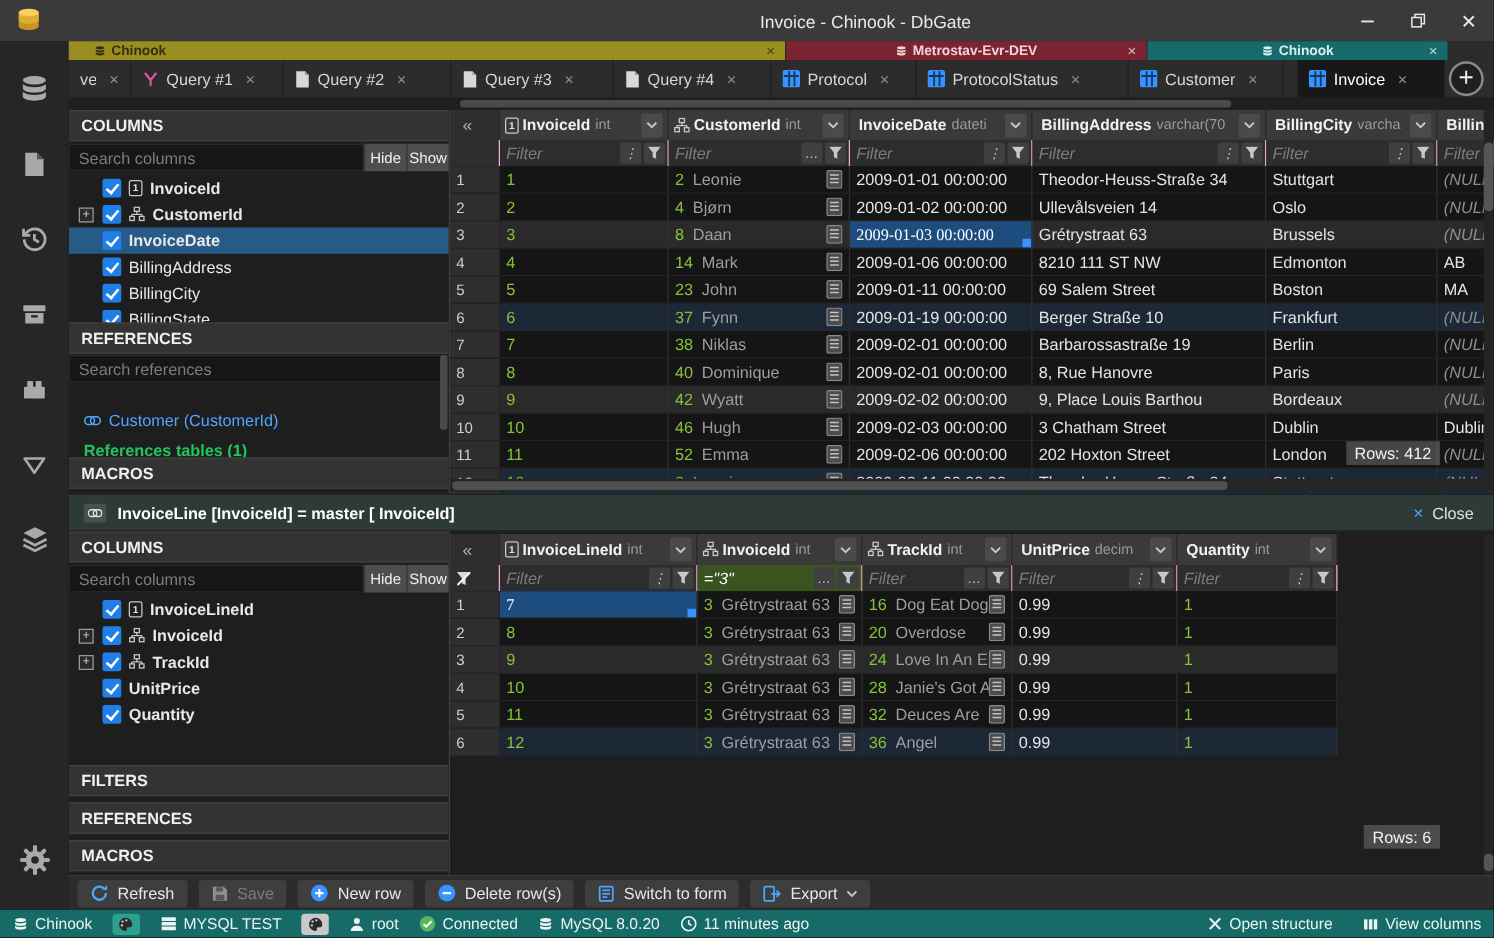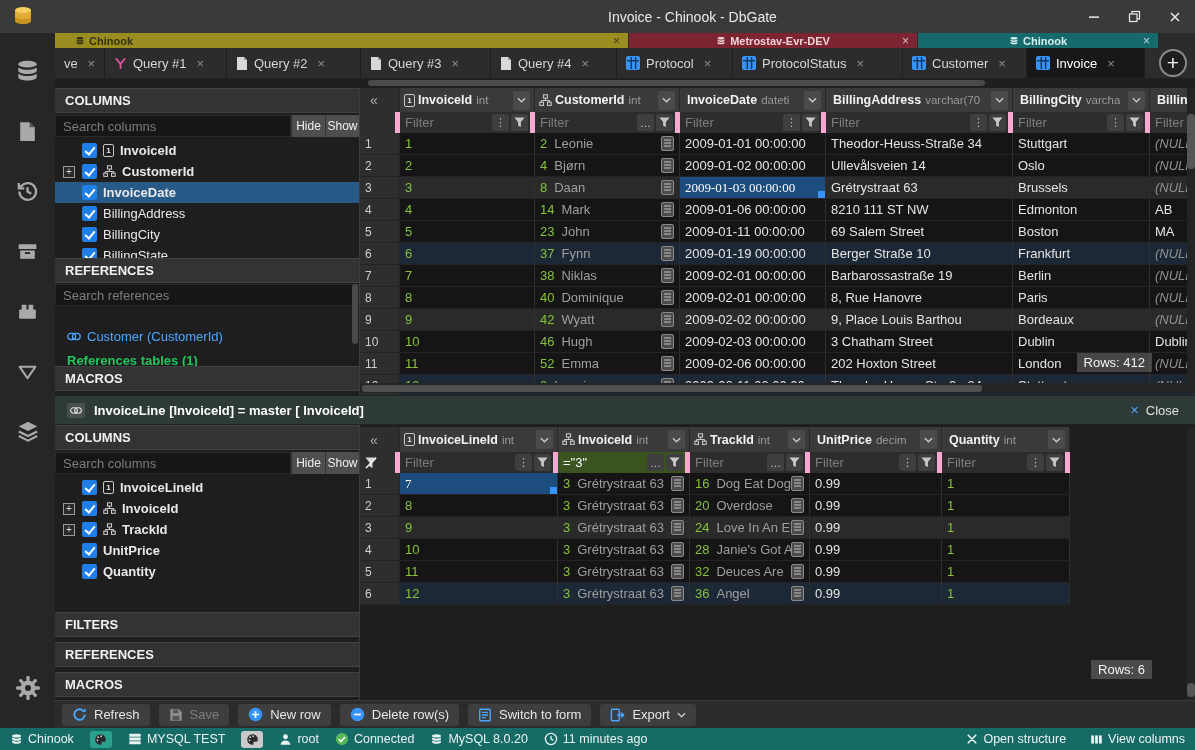--- a/index.html
+++ b/index.html
@@ -30,21 +30,21 @@
   .g-red{background:#7d2433;color:#f0d2d8;}
   .g-teal{background:#166a6c;color:#d5efef;}
   .glabel{margin:0 auto;display:flex;align-items:center;gap:4px;}
   .glabel.gleft{margin:0 0 0 20px;}
   .gclose{position:absolute;right:8px;font-weight:normal;opacity:.85;font-size:12px;line-height:12px;}
 
   
   .tabbar{position:absolute;left:55px;top:48px;width:1140px;height:30px;background:#2c2c2c;display:flex;}
   .tab{display:flex;align-items:center;gap:6px;padding:0 9px;border-right:1px solid #1e1e1e;
        font-size:13px;color:#d6d6d6;overflow:hidden;white-space:nowrap;flex-shrink:0;}
-  .tab.active{background:#181818;color:#fff;}
+  .tab.active{background:#181818;color:#fff;margin-left:11px;}
   .tlabel{overflow:hidden;}
   .tclose{color:#8f8f8f;margin-left:4px;font-size:13px;}
   .tabplus{margin-left:auto;margin-right:8px;align-self:center;width:28px;height:28px;border-radius:50%;
            border:2px solid #8a8a8a;background:#1f1f1f;color:#eee;font-size:21px;line-height:23px;
            text-align:center;flex-shrink:0;}
   .tabscroll{position:absolute;left:55px;top:78px;width:1140px;height:10px;background:#1f1f1f;}
   .tsh{position:absolute;left:313px;top:2px;width:617px;height:6px;background:#4a4a4a;border-radius:3px;}
 
   
   .sidebar{position:absolute;left:55px;width:305px;background:#1e1e1e;border-right:1px solid #3c3c3c;overflow:hidden;}
@@ -76,21 +76,21 @@
   .grid{position:absolute;left:360px;width:835px;overflow:hidden;background:#1e1e1e;}
   .grow{position:absolute;left:0;display:flex;}
   .gcell{position:relative;overflow:hidden;white-space:nowrap;display:flex;align-items:center;}
   .ghead .gcell{background:#3a3a3a;border-right:1px solid #272727;padding:0 4px;}
   .gnum{background:#2e2e2e !important;border-right:1px solid #272727;}
   .laquo{color:#b0b0b0;font-size:14px;margin-left:6px;}
   .hname{font-weight:bold;font-size:12.5px;color:#f2f2f2;margin:0 4px 0 3px;flex-shrink:0;}
   .htype{font-size:11.5px;color:#9a9a9a;overflow:hidden;flex:1 1 auto;}
   .hbtn{width:17px;height:19px;background:#4a4a4a;border-radius:2px;margin-left:2px;flex-shrink:0;
         display:inline-flex;align-items:center;justify-content:center;color:#c8c8c8;font-size:11px;}
-  .gfilter .gcell{background:#2d2d2d;border-right:5px solid #f9a8d4;padding:0 2px 0 5px;}
+  .gfilter .gcell{background:#2d2d2d;border-right:1px solid #f9a8d4;padding:0 2px 0 5px;font-style:italic;}
   .gfilter .hbtn{height:17px;background:#3f3f3f;}
   .fph{color:#7d7d7d;font-size:13px;flex:1;overflow:hidden;}
   .factive{background:#3a531f !important;}
   .fval{color:#fff;font-size:13px;flex:1;overflow:hidden;}
   .drow{background:#151515;border-bottom:1px solid #242424;}
   .drow.st-g{background:#2a2a2a;}
   .drow.st-b{background:#1c2836;}
   .dnum{color:#cfcfcf;font-size:12px;padding-left:5px;}
   .dcell{border-right:1px solid #2f2f2f;padding:0 5px;font-size:13px;}
   .gv{color:#86c23c;flex-shrink:0;}

